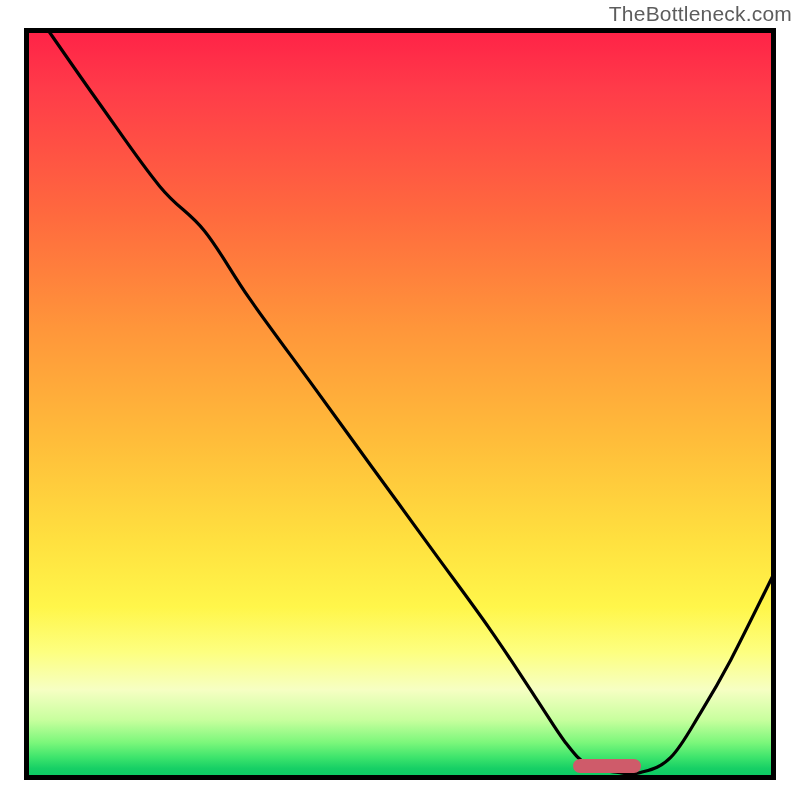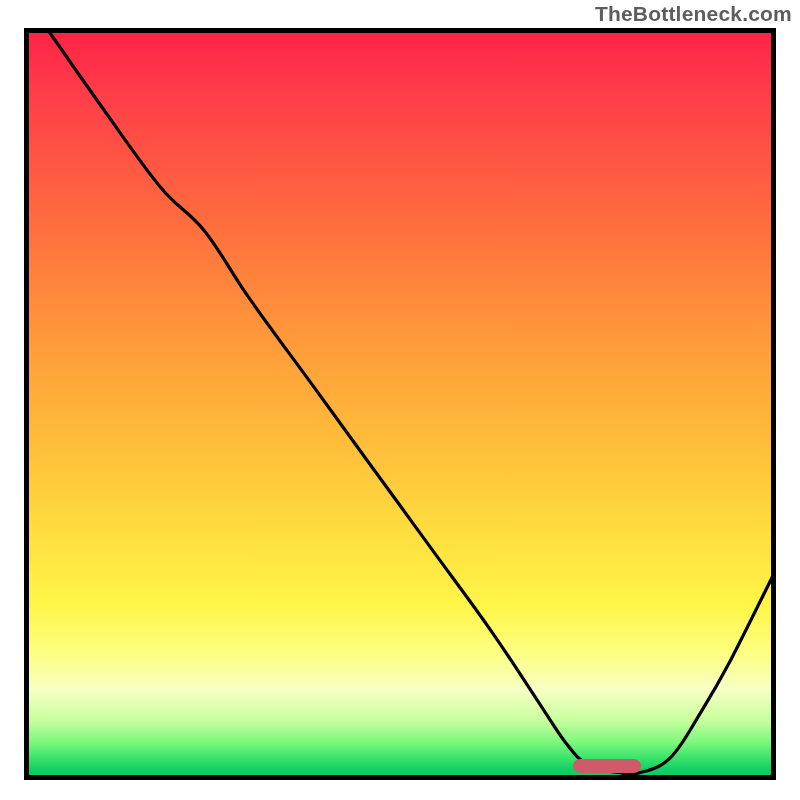--- a/index.html
+++ b/index.html
@@ -14,21 +14,21 @@
   .root {
     position: relative;
     width: 800px;
     height: 800px;
   }
   .attribution {
     position: absolute;
     top: 2px;
     right: 8px;
     font-size: 21px;
-    font-weight: 700;
+    font-weight: 400;
     color: #5d5d5d;
     letter-spacing: 0.2px;
   }
   .plot-area {
     position: absolute;
     left: 24px;
     top: 28px;
     width: 752px;
     height: 752px;
     background: linear-gradient(

